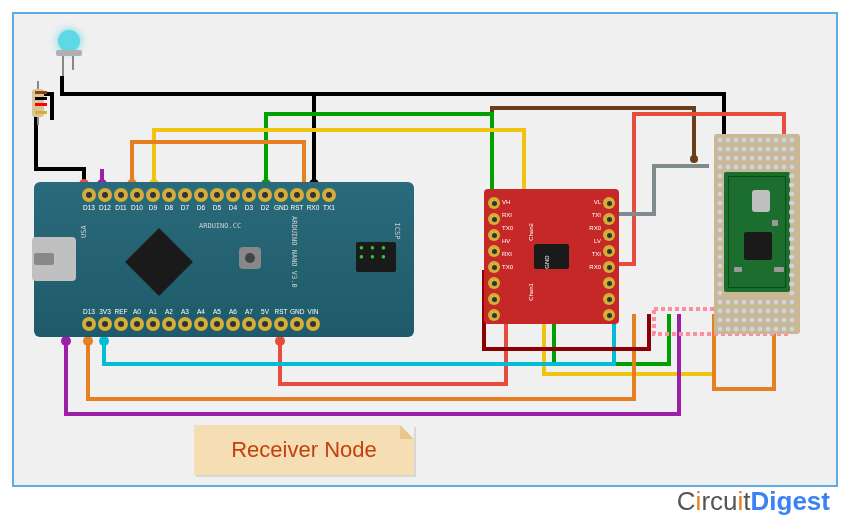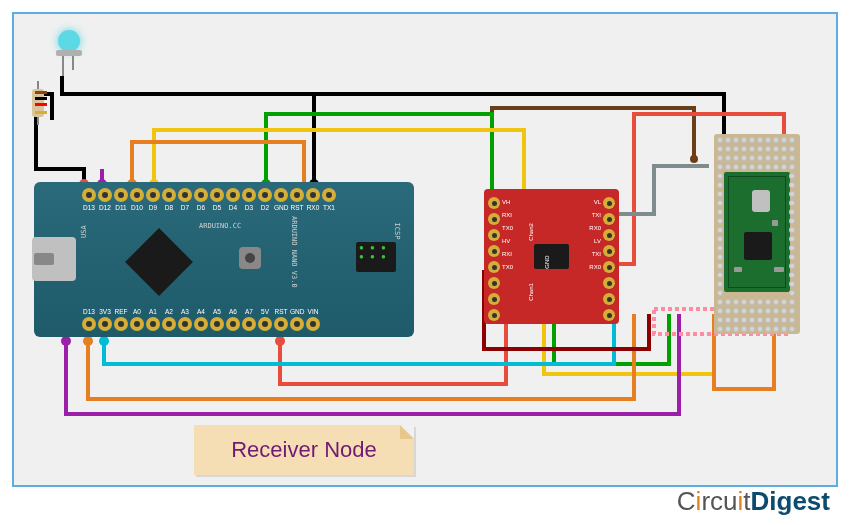--- a/index.html
+++ b/index.html
@@ -63,26 +63,26 @@
 
 .proto{position:absolute;left:700px;top:120px;width:86px;height:200px;background:#c9b892;border-radius:3px;overflow:hidden}
 .proto-pad{width:6px;height:6px;background:#d8d8d8;border-radius:50%;position:absolute;box-shadow:inset 0 0 2px #999}
 .rfm{position:absolute;left:10px;top:38px;width:66px;height:120px;background:#1b6e2e;border-radius:2px}
 .rfm::before{content:'';position:absolute;left:4px;top:4px;right:4px;bottom:4px;border:1px solid #0d4a1c}
 .rfm-crystal{position:absolute;left:28px;top:18px;width:18px;height:22px;background:#c0c0c0;border-radius:3px}
 .rfm-chip{position:absolute;left:20px;top:60px;width:28px;height:28px;background:#1a1a1a;border-radius:2px}
 .rfm-sm{position:absolute;background:#999;border-radius:1px}
 
 
-.note{position:absolute;left:180px;bottom:10px;width:220px;height:50px;background:#f5deb3;box-shadow:2px 2px 0 rgba(0,0,0,0.1);display:flex;align-items:center;justify-content:center;font-size:22px;color:#701a75}
+.note{position:absolute;left:180px;bottom:10px;width:220px;height:50px;background:#f5deb3;box-shadow:2px 2px 0 rgba(0,0,0,0.1);display:flex;align-items:center;justify-content:center;font-size:22px;color:#c2410c}
 .note::after{content:'';position:absolute;right:0;top:0;width:0;height:0;border-left:14px solid #e8c88a;border-top:14px solid #f0f0f0}
 
 
 .watermark{position:absolute;right:20px;bottom:8px;font-size:26px;font-weight:300;color:#555}
-.watermark .bold{font-weight:600;color:#0c4a6e}
+.watermark .bold{font-weight:600;color:#3b82f6}
 
 
 .wires{position:absolute;inset:0;pointer-events:none}
 .wires path{fill:none;stroke-width:4}
 </style>
 </head>
 <body>
 
 <div class="frame">
   <div class="border-box"></div>

